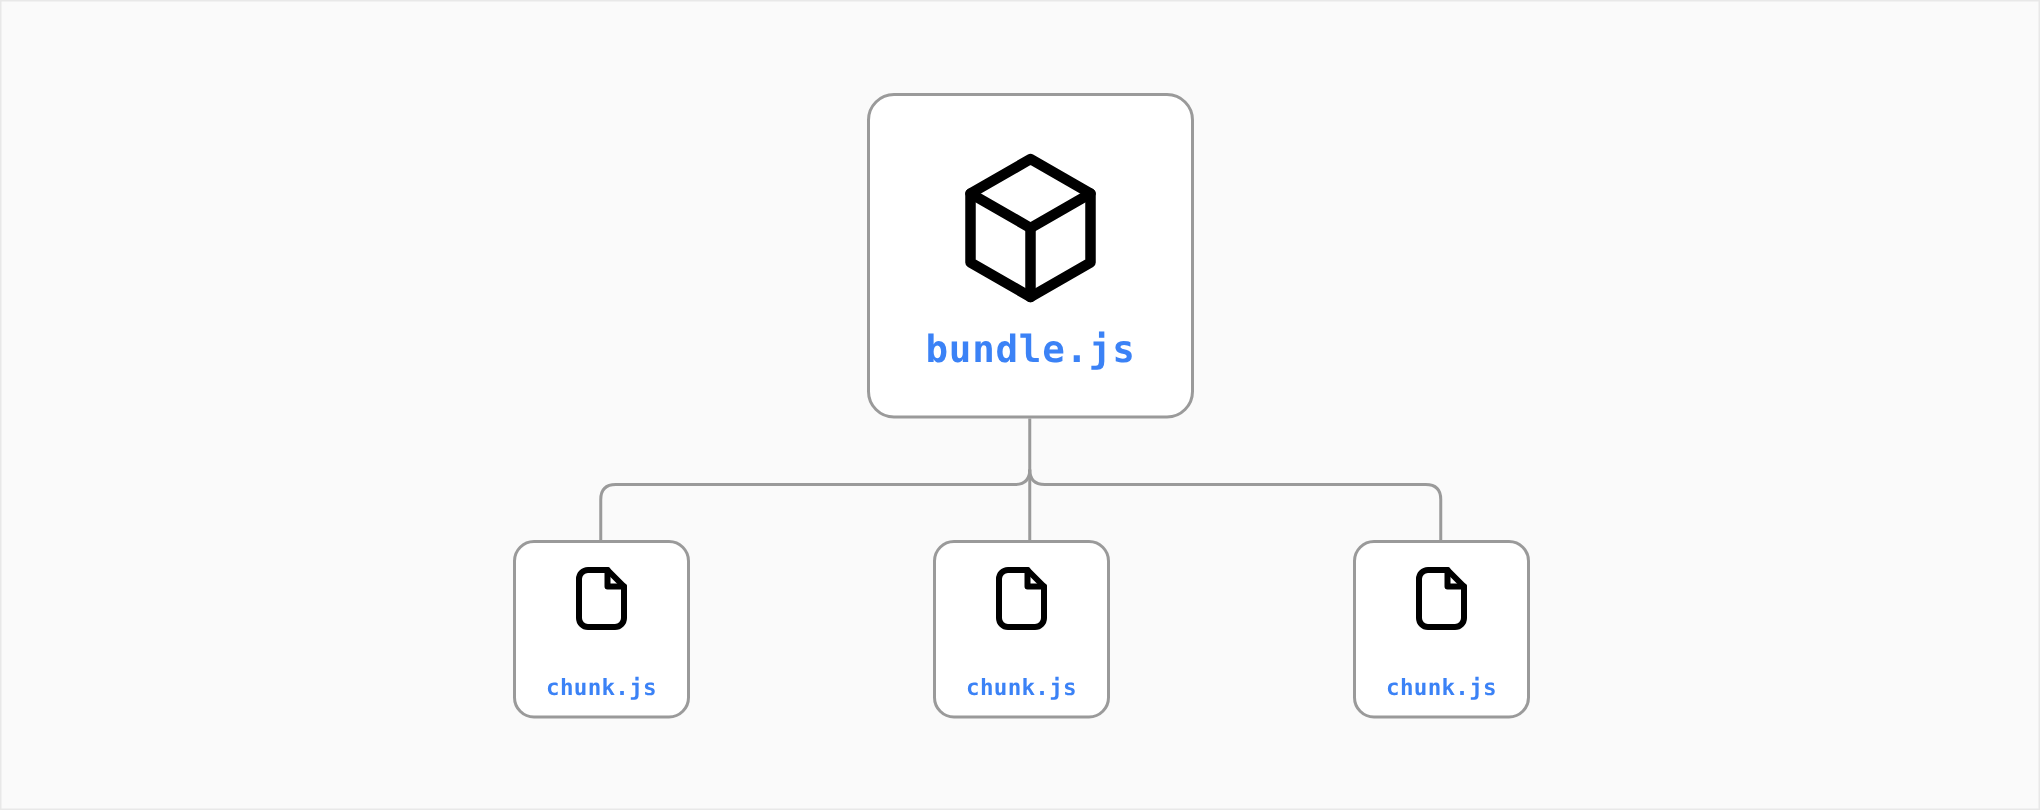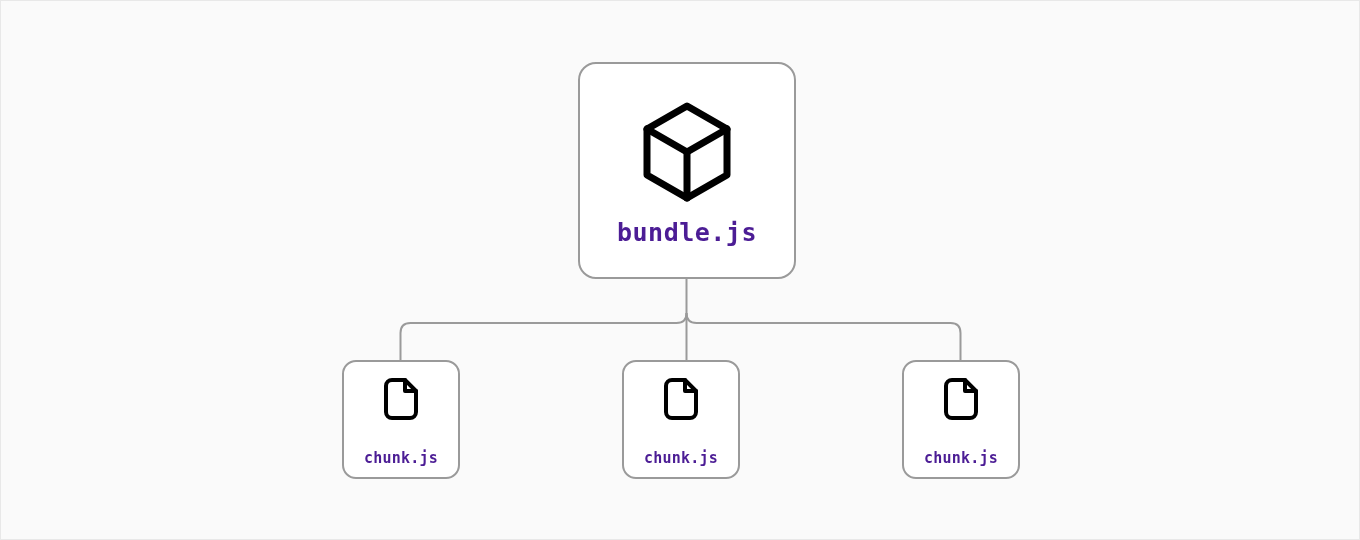--- a/index.html
+++ b/index.html
@@ -66,21 +66,21 @@
   .node-root .node-icon {
     margin-top: 8px;
     margin-bottom: 16px;
   }
   .node-child .node-icon {
     margin-top: 4px;
     margin-bottom: 10px;
   }
 
   .node-label {
-    color: #4c1d95;
+    color: #3b82f6;
     text-align: center;
     white-space: nowrap;
   }
   .node-root .node-label {
     font-size: 25px;
     font-weight: bold;
     letter-spacing: 0.5px;
   }
   .node-child .node-label {
     font-size: 15px;

